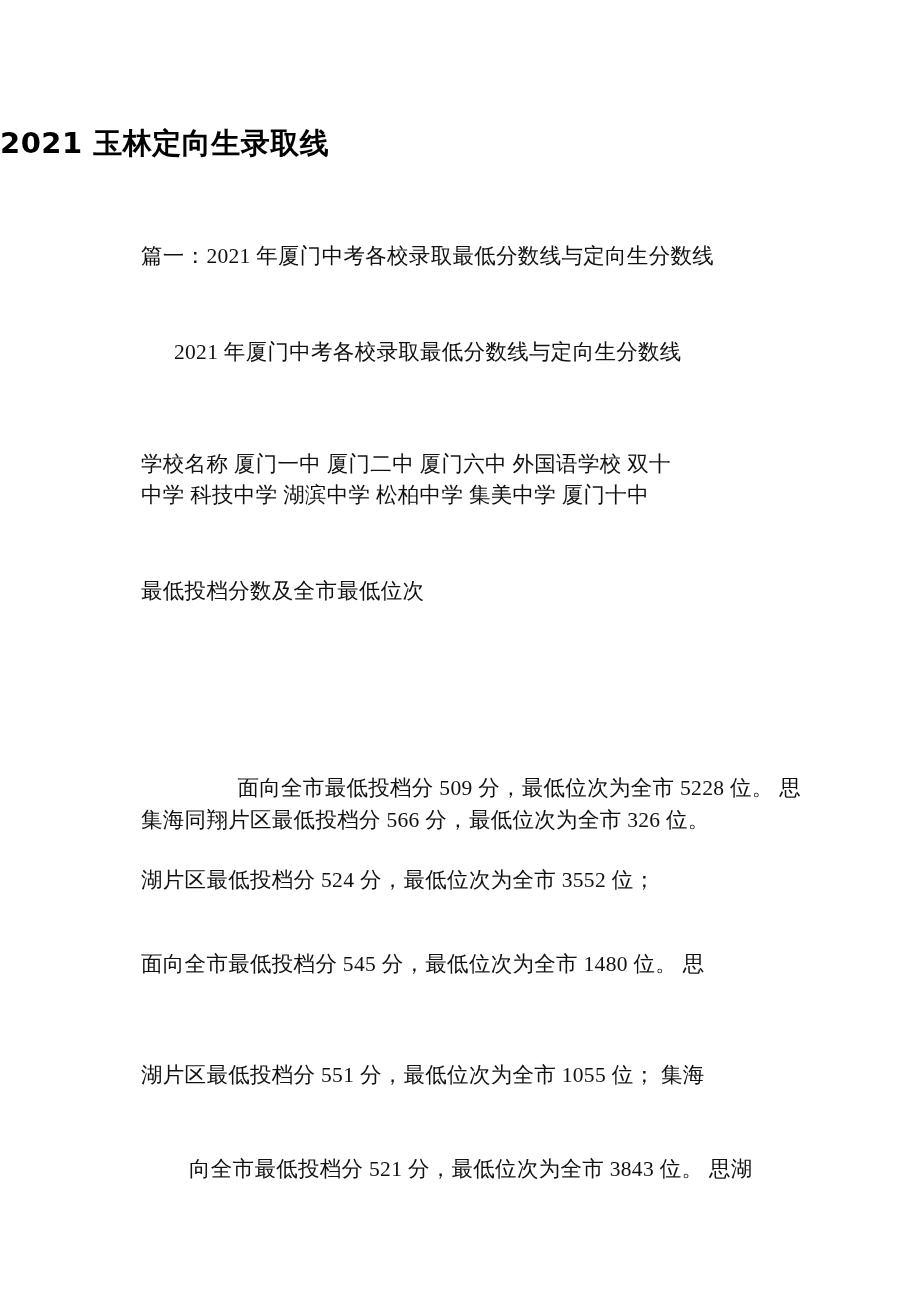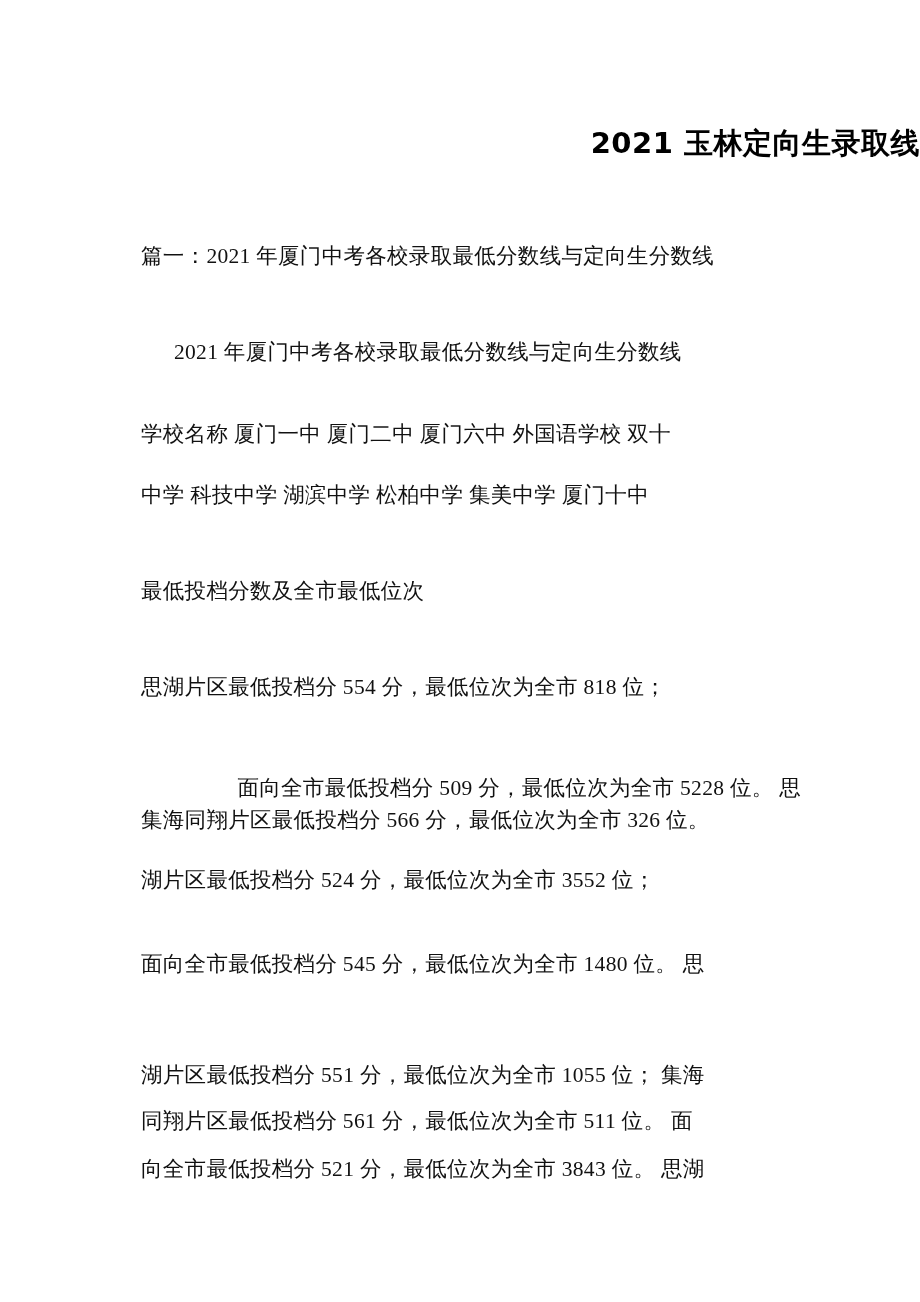--- a/index.html
+++ b/index.html
@@ -20,21 +20,21 @@
       top: 0;
       width: 920px;
       height: 1302px;
       background: #ffffff;
     }
     .title {
       position: absolute;
       left: 0;
       top: 118px;
       width: 920px;
-      text-align: right;
+      text-align: left;
       font-family: "DejaVu Sans", "Liberation Sans", sans-serif;
       font-weight: bold;
       font-size: 29px;
       line-height: 50px;
       letter-spacing: 0.5px;
       color: #000000;
     }
     .line {
       position: absolute;
       left: 141px;
@@ -49,28 +49,26 @@
   </style>
 </head>
 <body>
 
 <div class="page">
   <div class="title">2021 玉林定向生录取线</div>
 
   <div class="line" style="top:240px;">篇一：2021 年厦门中考各校录取最低分数线与定向生分数线</div>
   <div class="line" style="top:336px;margin-left:33px;">2021 年厦门中考各校录取最低分数线与定向生分数线</div>
 
-  <div class="line" style="top:418px;">学校名称 厦门一中 厦门二中 厦门六中 外国语学校 双十</div>
+  <div class="line" style="top:448px;">学校名称 厦门一中 厦门二中 厦门六中 外国语学校 双十</div>
   <div class="line" style="top:575px;">最低投档分数及全市最低位次</div>
 
   <div class="line" style="top:479px;">中学 科技中学 湖滨中学 松柏中学 集美中学 厦门十中</div>
 
-  <div class="line" style="top:671px;">思湖片区最低投档分 554 分，最低位次为全市 818 位；</div>
 
   <div class="line" style="top:768px;margin-top:36px;">集海同翔片区最低投档分 566 分，最低位次为全市 326 位。</div>
   <div class="line" style="top:772px;text-align:right;">面向全市最低投档分 509 分，最低位次为全市 5228 位。 思</div>
   <div class="line" style="top:864px;">湖片区最低投档分 524 分，最低位次为全市 3552 位；</div>
 
   <div class="line" style="top:948px;">面向全市最低投档分 545 分，最低位次为全市 1480 位。 思</div>
   <div class="line" style="top:1059px;">湖片区最低投档分 551 分，最低位次为全市 1055 位； 集海</div>
-  <div class="line" style="top:1105px;">同翔片区最低投档分 561 分，最低位次为全市 511 位。 面</div>
-  <div class="line" style="top:1153px;">向全市最低投档分 521 分，最低位次为全市 3843 位。 思湖</div>
+  <div class="line" style="top:1153px;margin-left:48px;">向全市最低投档分 521 分，最低位次为全市 3843 位。 思湖</div>
 </div>
 
 </body></html>

